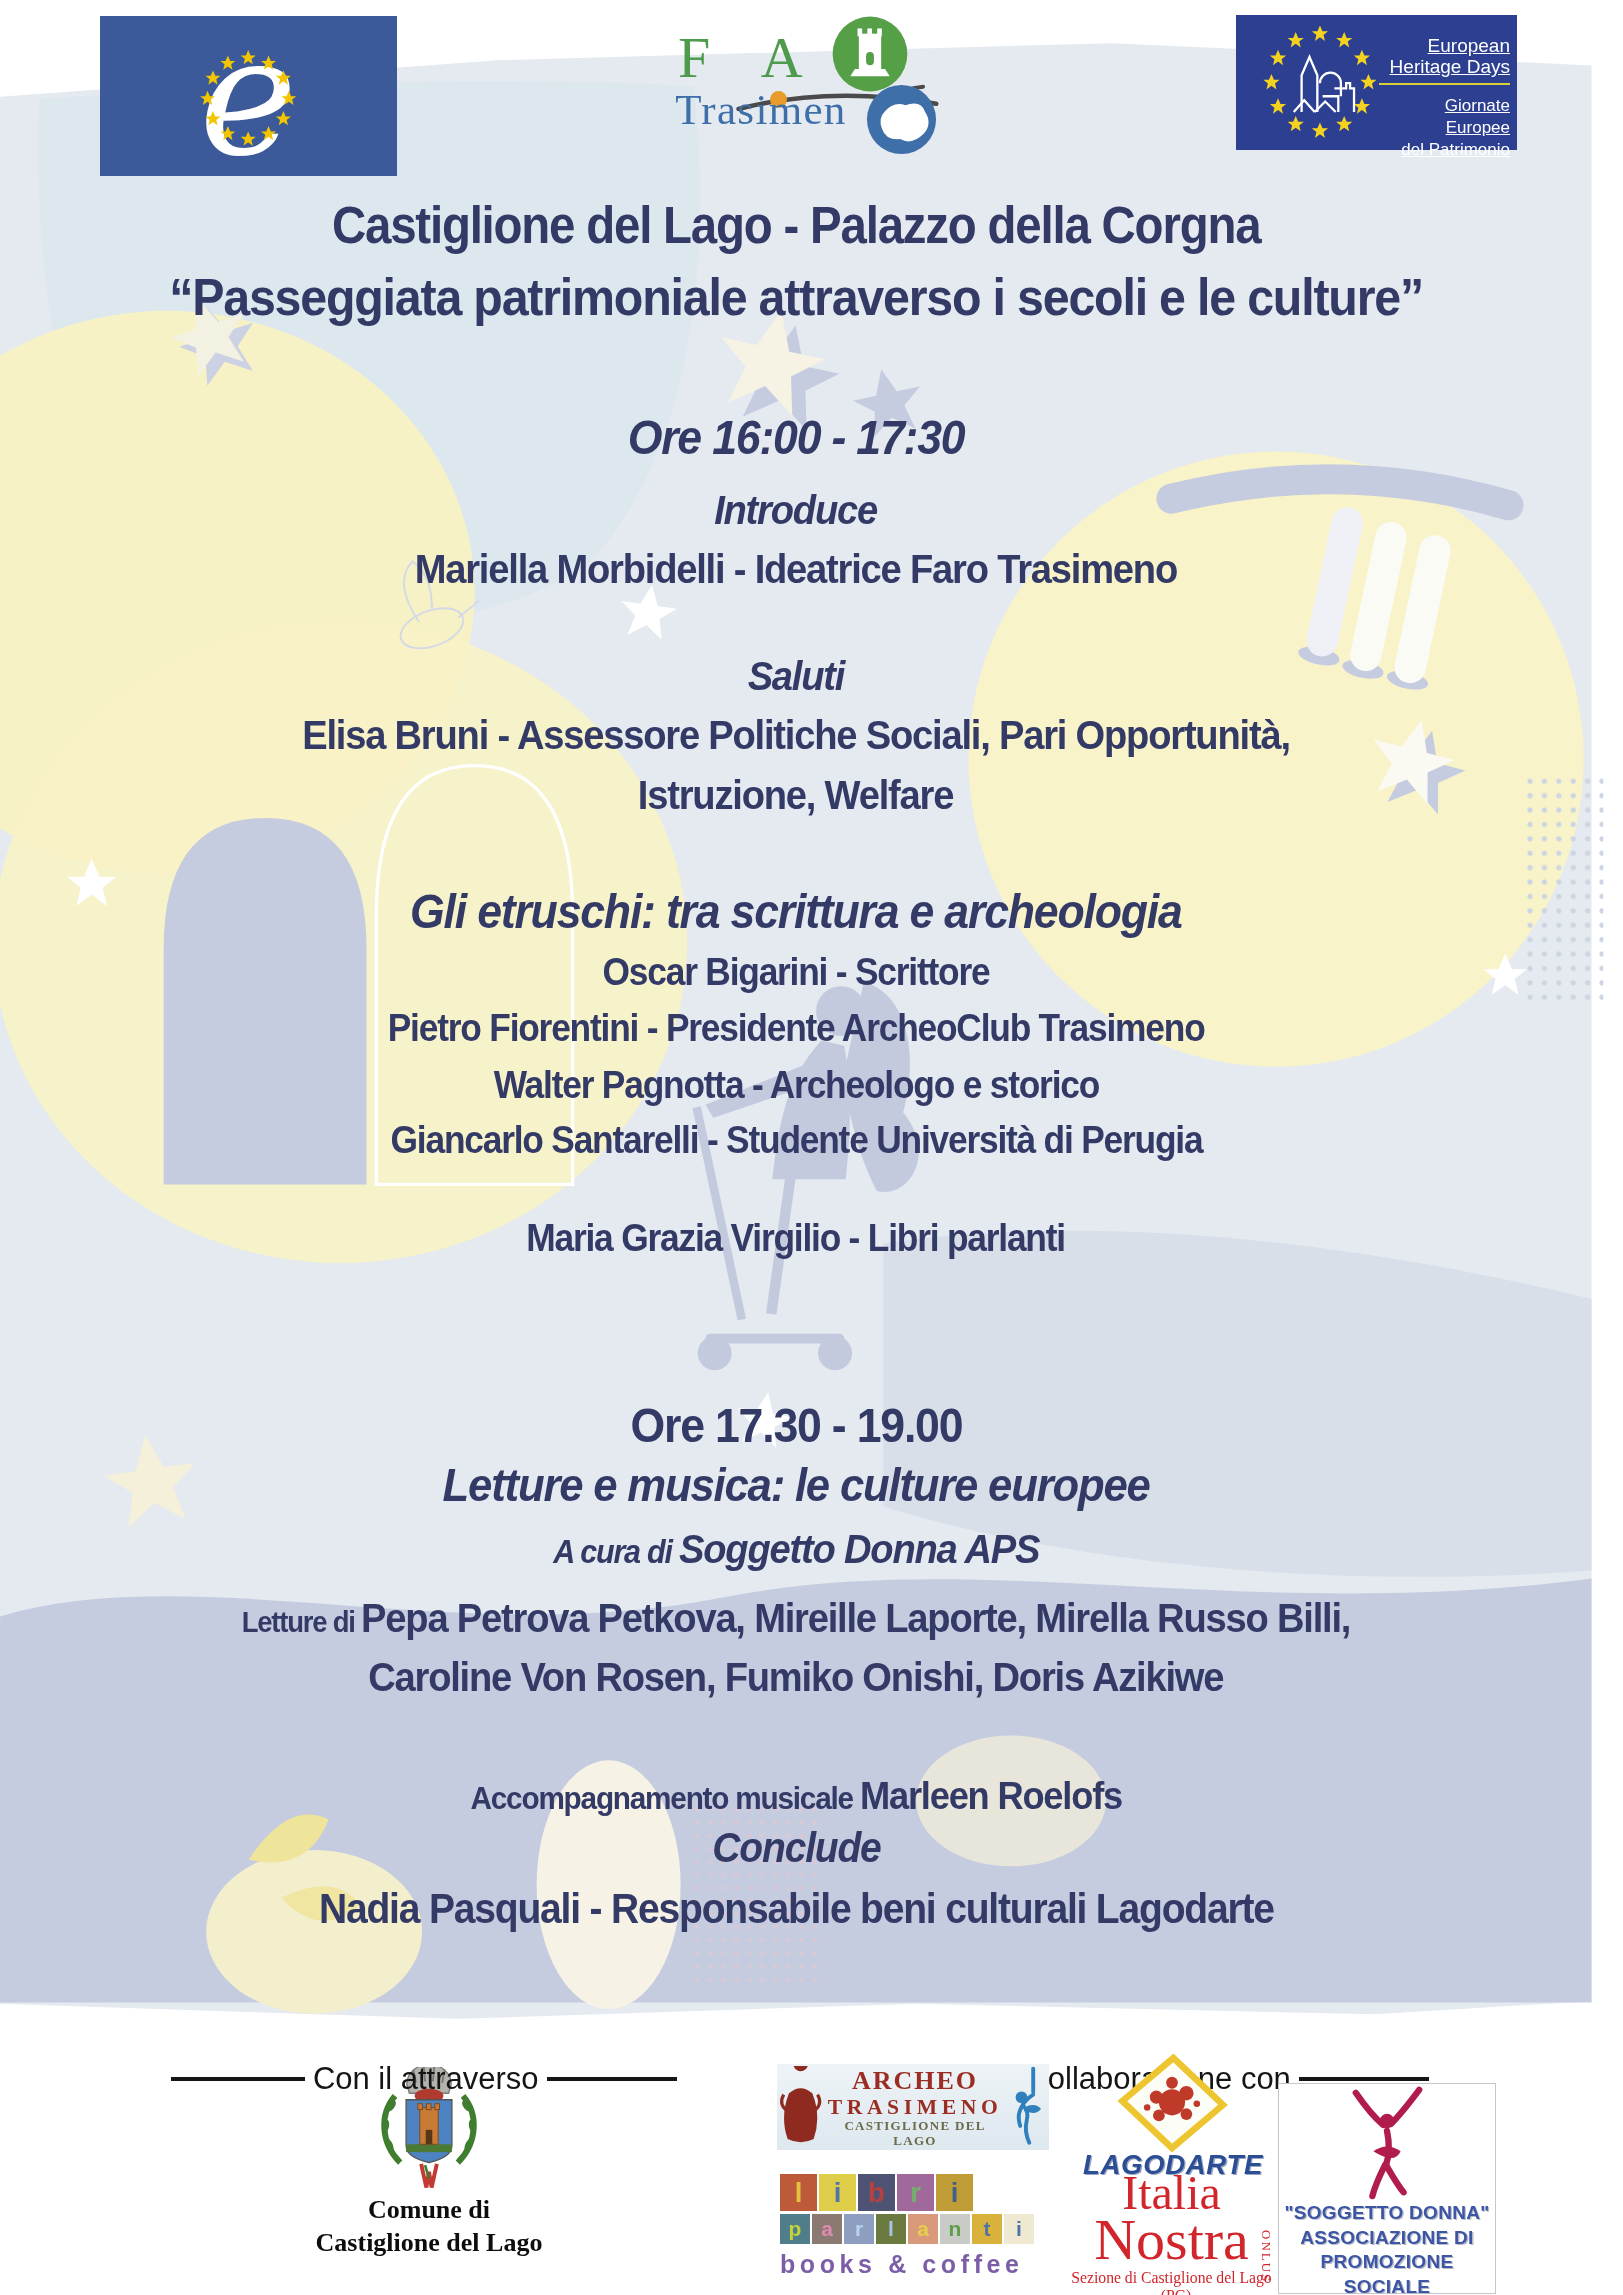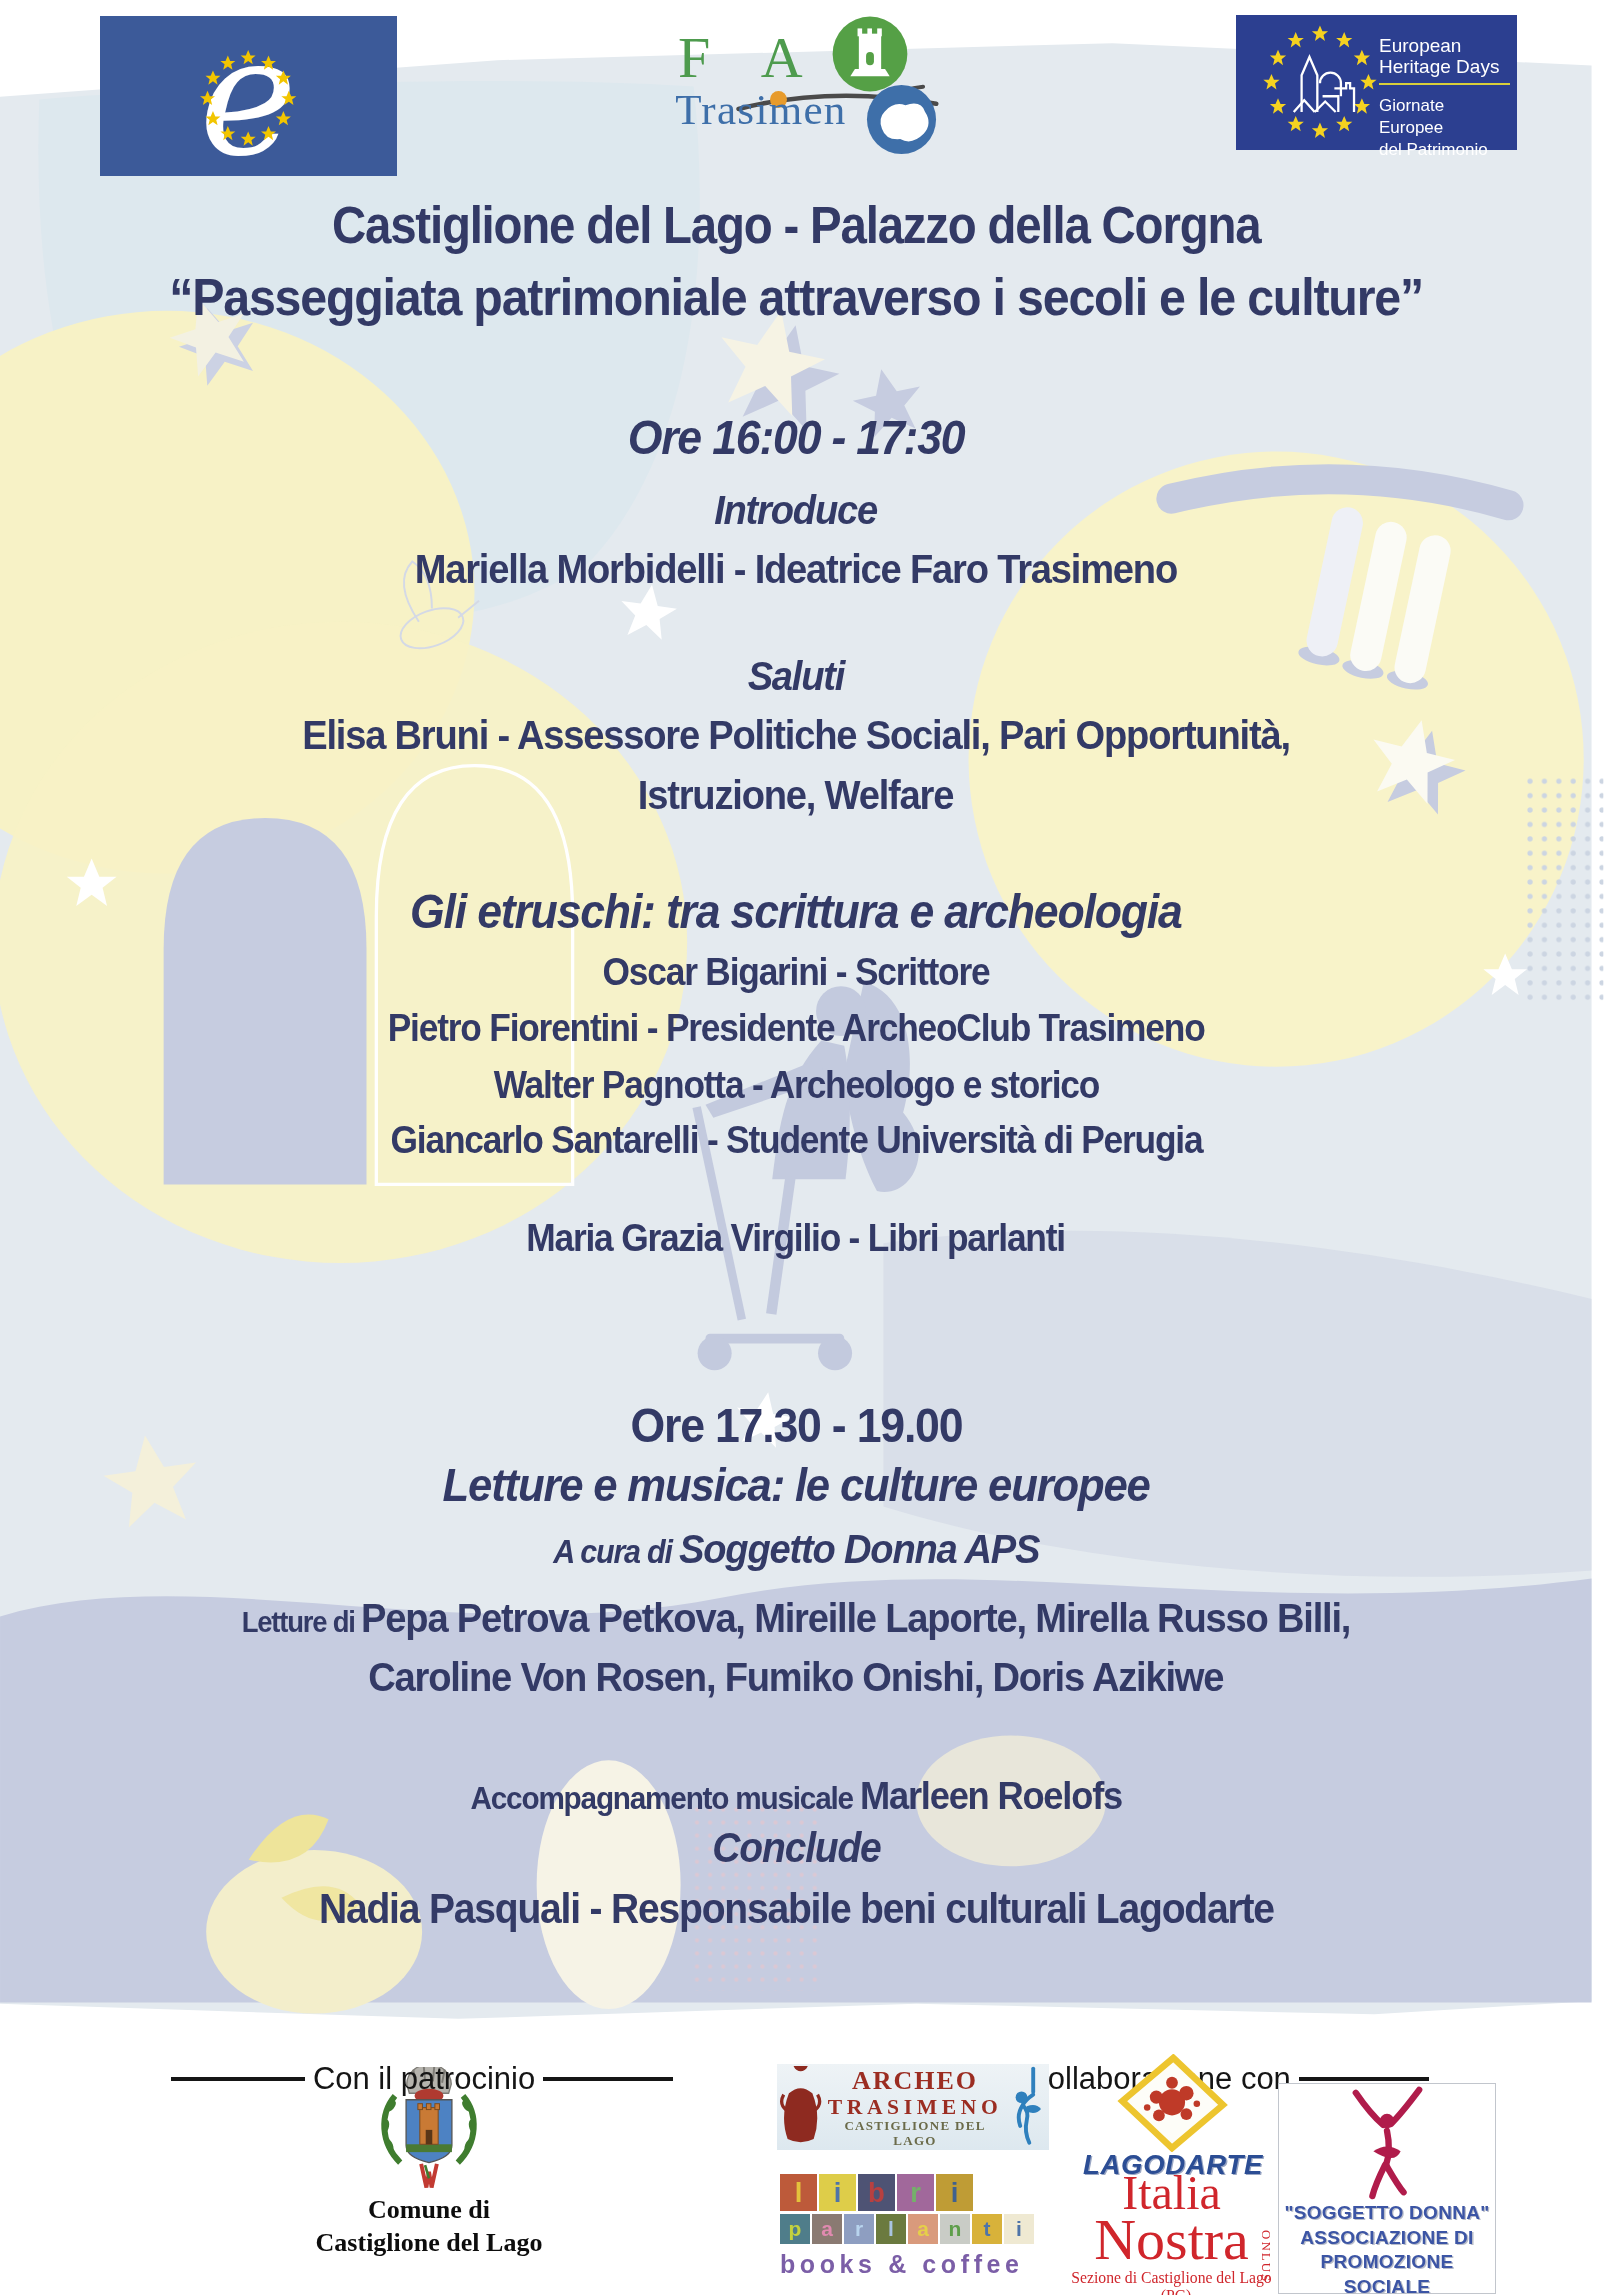--- a/index.html
+++ b/index.html
@@ -14,21 +14,21 @@
   .it{font-style:italic;}
   .p80{font-size:.8em;}  .p72{font-size:.72em;}  .p82{font-size:.82em;}
   
   .coe{position:absolute;left:100px;top:16.4px;width:297px;height:160px;background:#3c5a99;z-index:2;}
   .faro{position:absolute;left:674px;top:11.8px;width:308px;height:141px;z-index:2;}
   .faro .w1{position:absolute;left:3.9px;top:17px;font-family:"Liberation Serif",serif;
             font-size:58px;color:#4e9b4e;letter-spacing:19.6px;line-height:1;}
   .faro .w2{position:absolute;left:1.3px;top:76px;font-family:"Liberation Serif",serif;
             font-size:43px;color:#3e6fa9;letter-spacing:1.3px;line-height:1;}
   .ehd{position:absolute;left:1236px;top:15px;width:281px;height:135px;background:#2c3f90;z-index:2;}
-  .ehd .tx{position:absolute;left:143px;top:19.6px;width:131px;text-align:left;color:#fff;}
+  .ehd .tx{position:absolute;left:143px;top:19.6px;width:131px;text-align:right;color:#fff;text-decoration:underline;}
   .ehd .l1{font-size:19px;line-height:1.15;}
   .ehd .rule{height:2px;background:#d9cf3a;margin:5.2px 0 9.2px 0;}
   .ehd .l2{font-size:17px;line-height:1.3;}
   
   .fheader{position:absolute;display:flex;align-items:center;gap:7.9px;z-index:3;
            font-size:31px;color:#151515;white-space:nowrap;}
   .rule5{height:3.3px;background:#151515;}
   .comune-cap{position:absolute;left:298px;top:2194px;width:262px;text-align:center;z-index:3;
               font-family:"Liberation Serif",serif;font-weight:bold;font-size:26px;color:#0d0d0d;line-height:1.25;}
   .archeo{position:absolute;left:777px;top:2064px;width:272px;height:86px;z-index:3;
@@ -242,21 +242,21 @@
   <div class="tl" style="top:1657px;font-size:41px"><span class="cx">Caroline Von Rosen, Fumiko Onishi, Doris Azikiwe</span></div>
   <div class="tl" style="top:1776px;font-size:39px">
     <span class="cx"><span class="p82">Accompagnamento musicale </span><span>Marleen Roelofs</span></span>
   </div>
 
   <div class="tl it" style="top:1827px;font-size:42px"><span class="cx">Conclude</span></div>
   <div class="tl" style="top:1888px;font-size:42px"><span class="cx">Nadia Pasquali - Responsabile beni culturali Lagodarte</span></div>
 
   <div class="fheader" style="left:171px;top:2061px">
     <div class="rule5" style="width:134px"></div>
-    <span>Con il patrocinio</span>
+    <span>Con il attraverso</span>
     <div class="rule5" style="width:130px"></div>
   </div>
   <div class="fheader" style="left:858px;top:2061px">
     <div class="rule5" style="width:132px"></div>
     <span>In collaborazione con</span>
     <div class="rule5" style="width:130px"></div>
   </div>
 
   <svg class="lay" style="left:357px;top:2067px" width="144" height="131" viewBox="0 0 220 200">
     <g transform="translate(110,30)">

